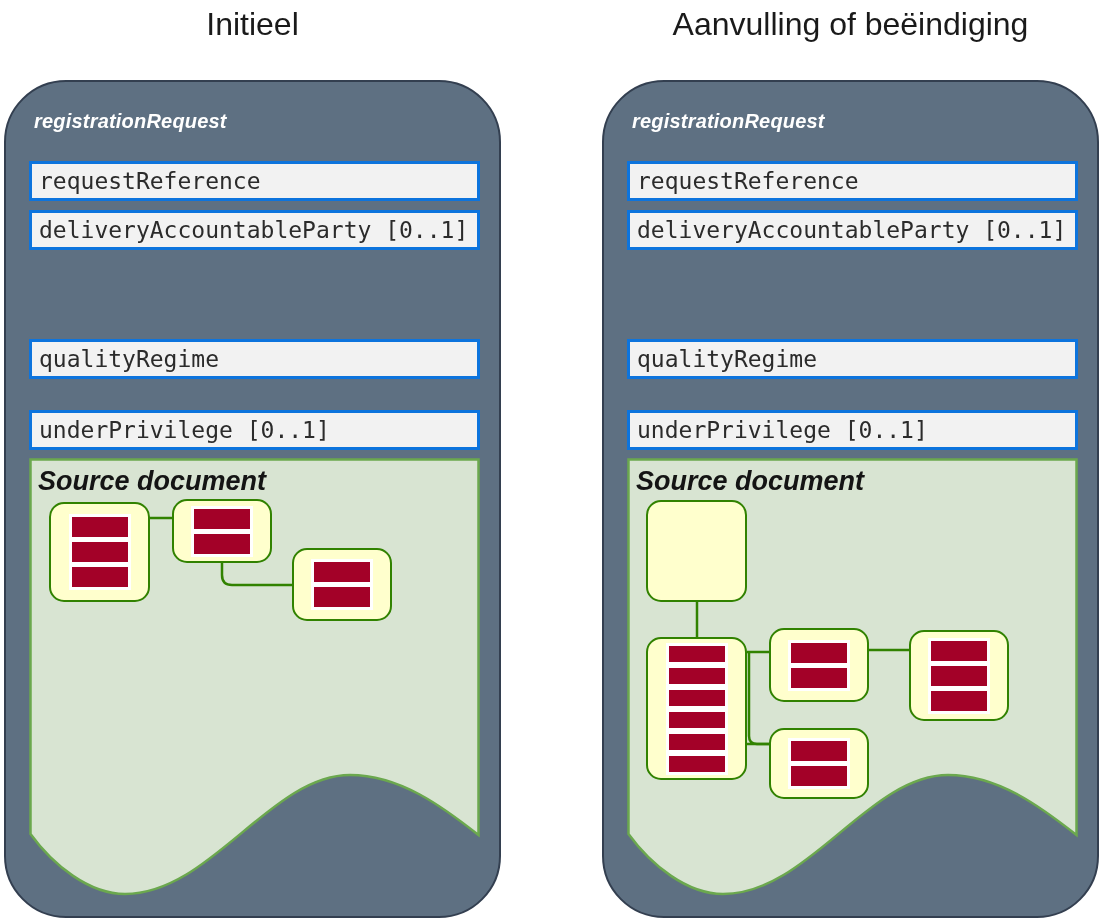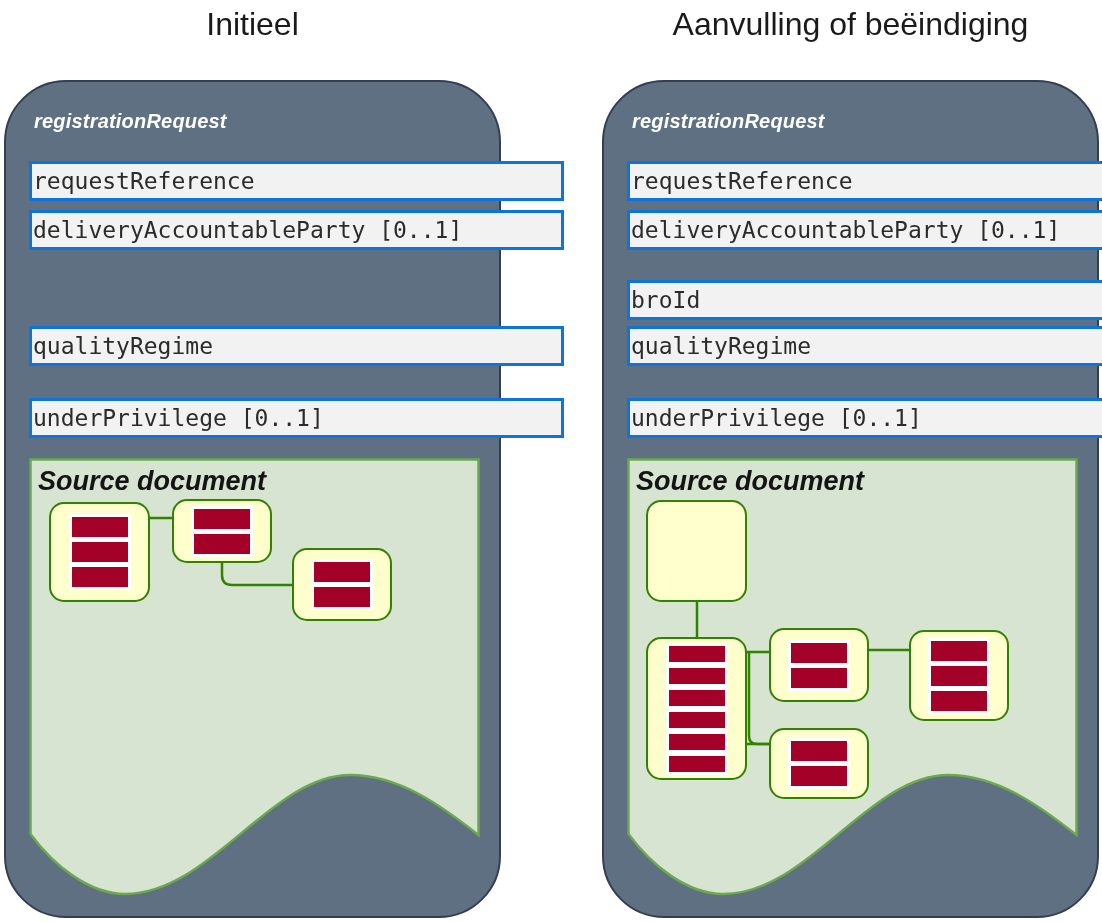--- a/index.html
+++ b/index.html
@@ -15,25 +15,25 @@
   .col-title{position:absolute;top:0;height:48px;line-height:48px;text-align:center;
              font-size:32px;color:var(--title_text);}
   .col-title.left{left:4px;width:497px;}
   .col-title.right{left:602px;width:497px;}
   .panel{position:absolute;top:80px;width:497px;height:838px;box-sizing:border-box;
          background:var(--panel_fill);border:2px solid var(--panel_border);border-radius:62px;}
   .panel.left{left:4px;}
   .panel.right{left:602px;}
   .panel-header{position:absolute;left:28px;top:28px;font-size:20px;font-weight:bold;
                 font-style:italic;color:var(--header_text);letter-spacing:.2px;}
-  .field{position:absolute;left:23px;width:535px;height:40px;box-sizing:border-box;
+  .field{position:absolute;left:23px;width:451px;height:40px;box-sizing:border-box;
          background:var(--field_fill);border:3px solid var(--field_border);
          font-family:"DejaVu Sans Mono","Liberation Mono",monospace;font-size:23px;
-         color:var(--field_text);line-height:34px;padding-left:1px;white-space:nowrap;overflow:hidden;}
-  .r0{top:79px}.r1{top:128px}.r2{top:198px}.r3{top:244px}.r4{top:316px}
+         color:var(--field_text);line-height:34px;padding-left:7px;white-space:nowrap;overflow:hidden;}
+  .r0{top:79px}.r1{top:128px}.r2{top:198px}.r3{top:257px}.r4{top:328px}
   .source-doc{position:absolute;left:23px;top:376px;width:410px;height:442px;text-align:center;}
   .area-svg{position:absolute;left:0;top:0;}
   .source-title{position:absolute;left:9px;top:8px;font-size:27px;font-weight:bold;
                 font-style:italic;color:#141414;}
   .node{position:absolute;box-sizing:border-box;background:var(--node_fill);
         border:2.5px solid var(--node_border);border-radius:15px;
         display:flex;align-items:center;justify-content:center;}
   .stripes{background:#ffffff;padding:3px;display:flex;flex-direction:column;gap:5px;}
   .stripe{width:56px;height:20px;background:var(--stripe);}
   
@@ -95,21 +95,20 @@
         </div>
       </div>
     </div>
   </div>
 
   <div class="panel right">
     <div class="panel-header">registrationRequest</div>
 
     <div class="field r0">requestReference</div>
     <div class="field r1">deliveryAccountableParty [0..1]</div>
-    <div class="field r2">broId</div>
     <div class="field r3">qualityRegime</div>
     <div class="field r4">underPrivilege [0..1]</div>
 
     <div class="source-doc">
       <svg class="area-svg" width="451" height="442" viewBox="0 0 451 442">
         <path d="M1.5,1.5 L449.5,1.5 L449.5,377 C414,349 371,317 321,317 C242,317 181,436 96,436 C60,436 24,407 1.5,376 Z" style="fill:var(--area_fill);stroke:var(--area_border);stroke-width:2.5"></path>
         <g style="stroke:var(--node_border);stroke-width:2.5;fill:none">
           <path d="M70,142 V181"></path>
           <path d="M120,194 H144"></path>
           <path d="M242,192 H284"></path>

